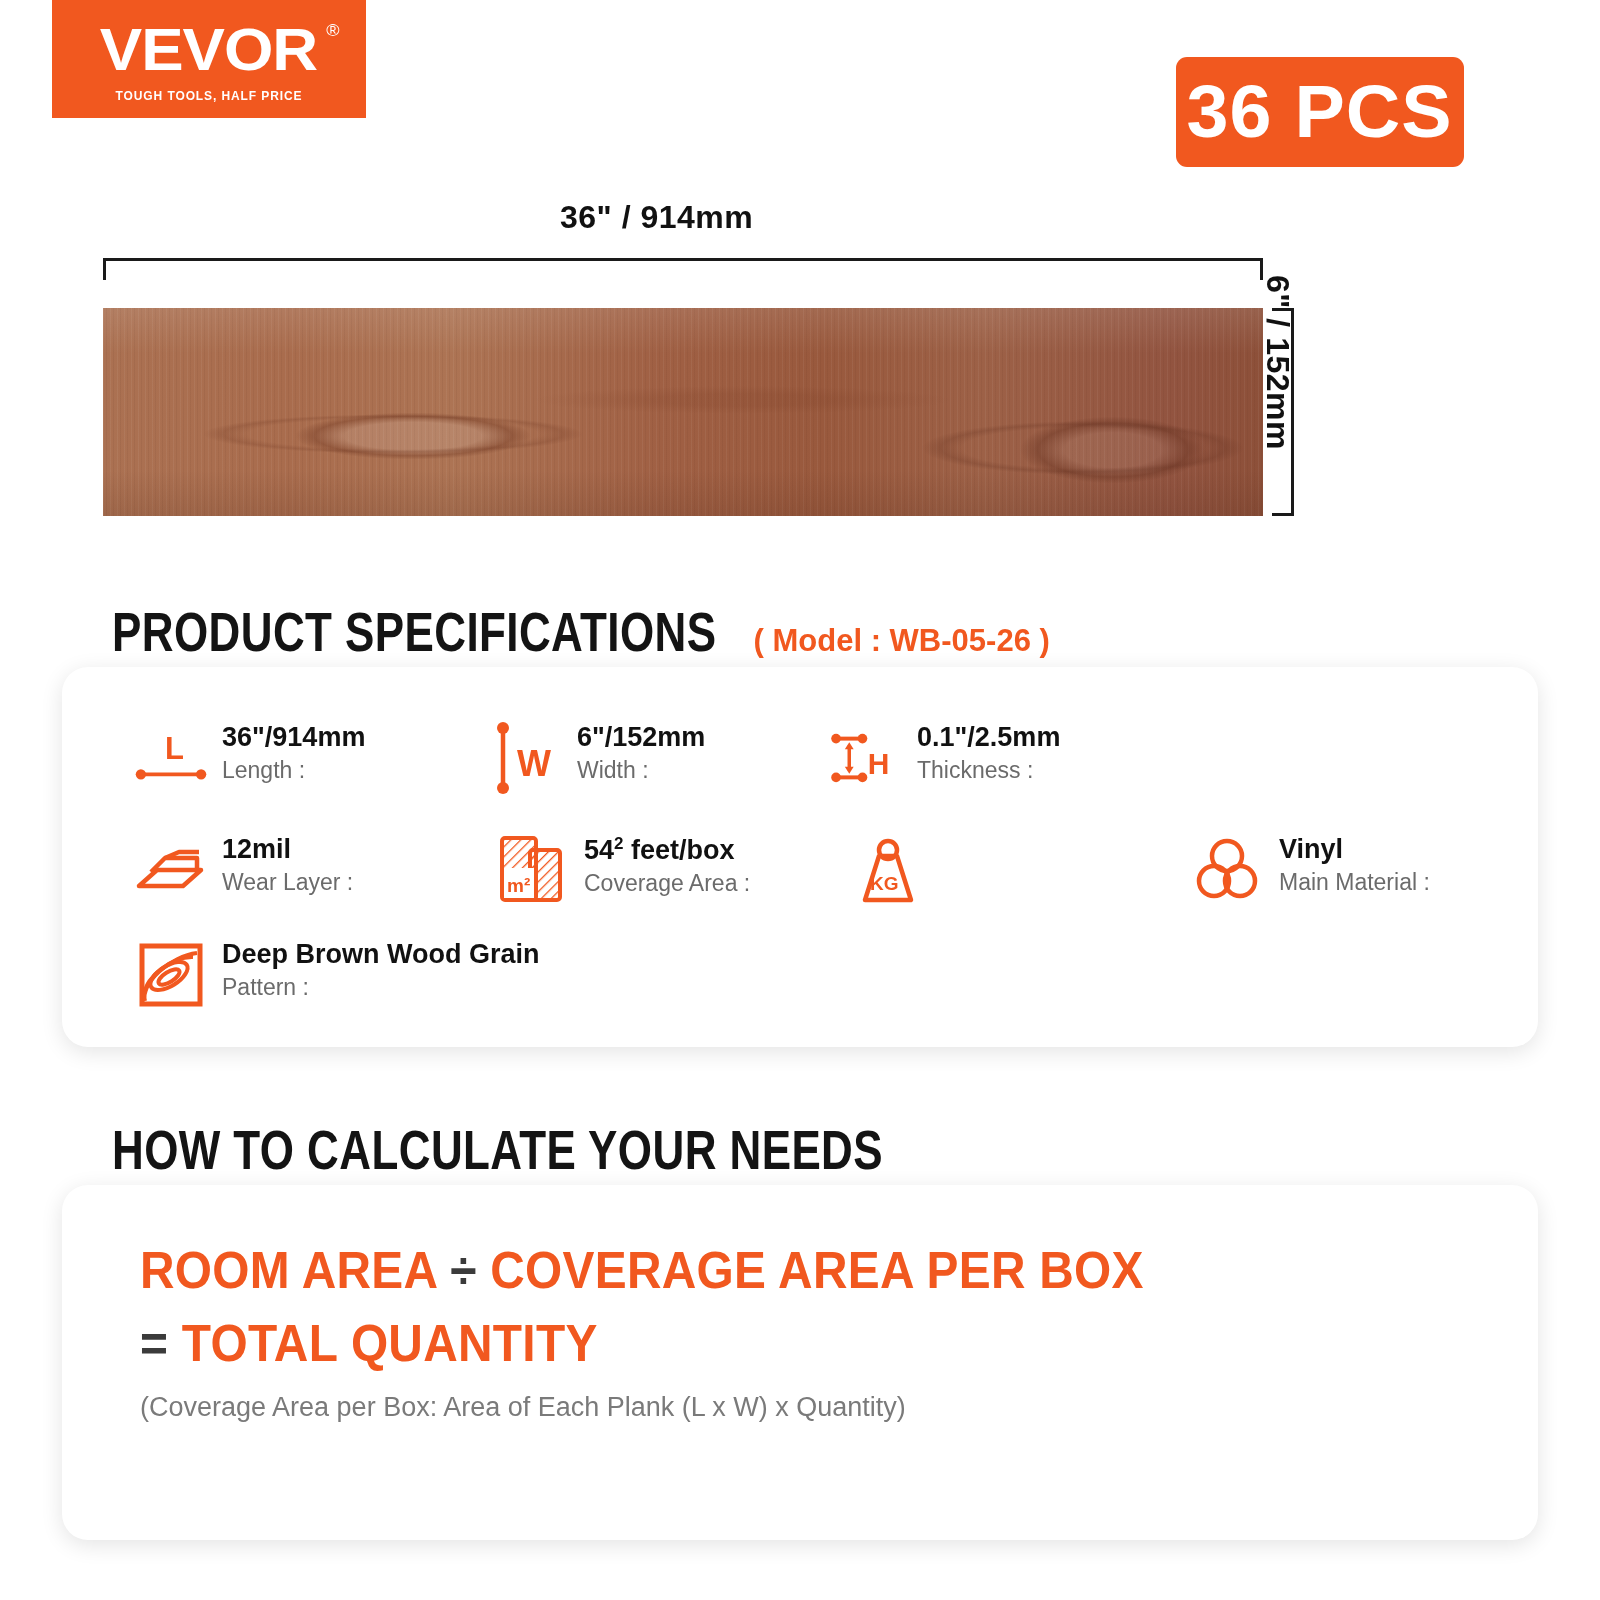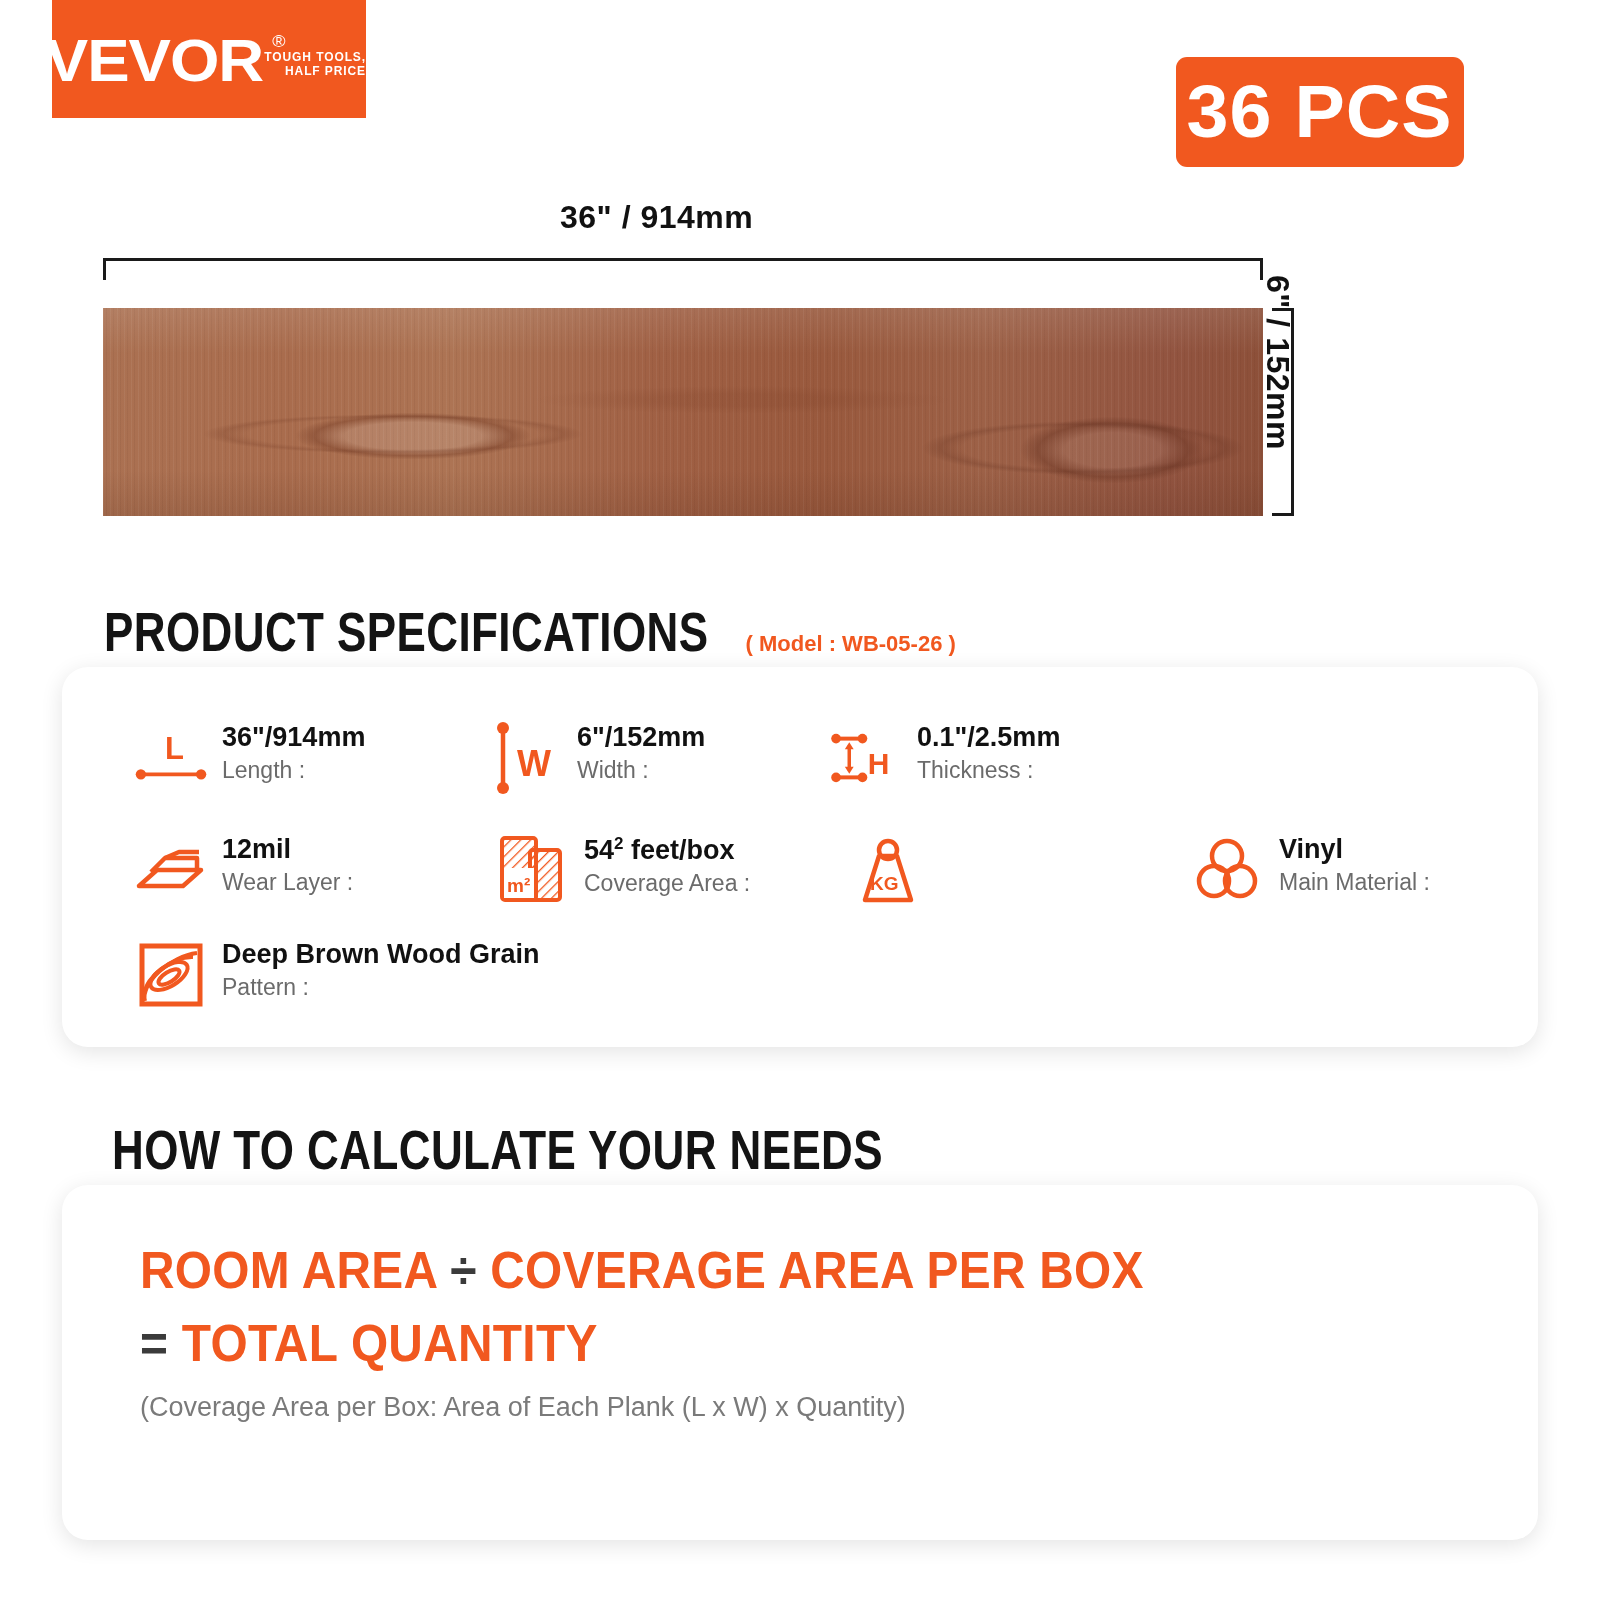--- a/index.html
+++ b/index.html
@@ -7,21 +7,21 @@
   body{
     background:#ffffff;
     font-family:"Liberation Sans", sans-serif;
     position:relative;
     overflow:hidden;
   }
 
   
   .logo-box{
     position:absolute; left:52px; top:0; width:314px; height:118px;
-    background:#F1581F; display:flex; flex-direction:row;
+    background:#F1581F; display:flex; flex-direction:column;
     align-items:center; justify-content:center;
   }
   .logo-word{
     position:relative; color:#fff; font-weight:bold; font-size:60px;
     letter-spacing:-1px; line-height:1; font-family:"Liberation Sans", sans-serif;
     transform:scaleX(1.06); margin-top:4px;
   }
   .logo-reg{
     position:absolute; right:-20px; top:2px; font-size:17px; font-weight:normal;
   }
@@ -94,21 +94,21 @@
   
   .sec-head{
     position:absolute; display:flex; align-items:baseline; gap:22px;
   }
   .sec-head .big{
     font-size:55px; font-weight:bold; color:#141414;
     transform:scaleX(0.80); transform-origin:left center;
     letter-spacing:0.5px; white-space:nowrap;
   }
   .sec-head .model{
-    font-size:22px; font-weight:bold; color:#F1581F; white-space:nowrap;
+    font-size:31px; font-weight:bold; color:#F1581F; white-space:nowrap;
     margin-left:-150px;
   }
 
   
   .card{
     position:absolute; background:#fff; border-radius:26px;
     box-shadow:0 5px 22px rgba(0,0,0,0.11);
   }
   #spec-card{ left:62px; top:667px; width:1476px; height:380px; }
   #calc-card{ left:62px; top:1185px; width:1476px; height:355px; }
@@ -172,21 +172,21 @@
 <div class="pcs-badge">
   <span>36 PCS</span>
 </div>
 
 <div class="dim-top-label">36" / 914mm</div>
 <div class="bracket-top"></div>
 <div class="plank"></div>
 <div class="bracket-right"></div>
 <div class="dim-right-label">6" / 152mm</div>
 
-<div class="sec-head" style="left:104px; top:600px;gap:36px;">
+<div class="sec-head" style="left:112px; top:600px;gap:36px;">
   <div class="big">PRODUCT SPECIFICATIONS</div>
   <div class="model">( Model : WB-05-26 )</div>
 </div>
 
 <div class="card" id="spec-card">
   <div class="spec-grid">
 
     <div class="spec-row r1">
 
 

